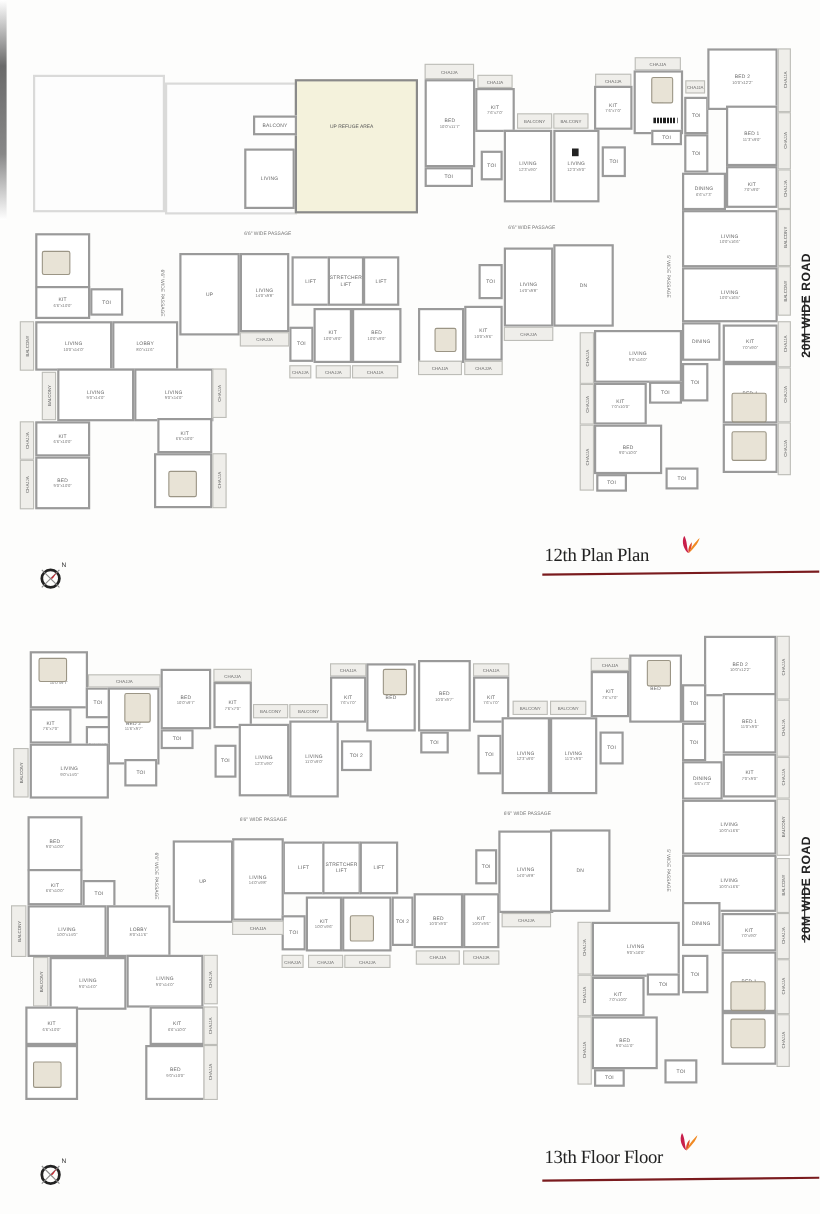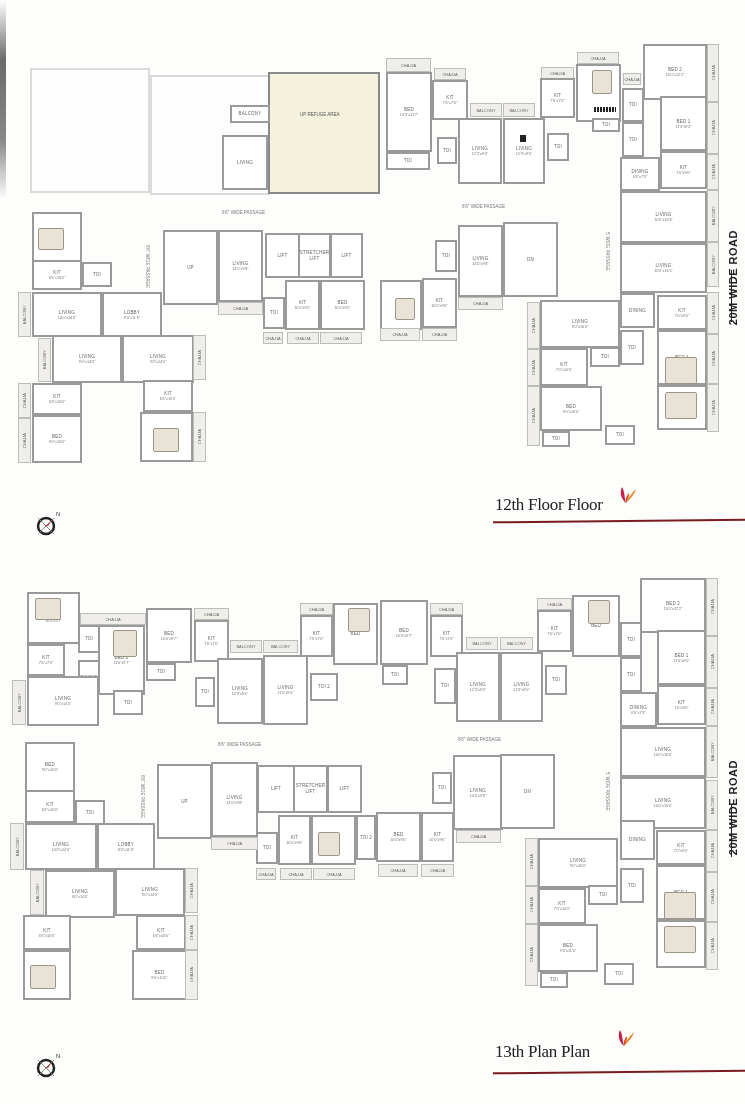--- a/index.html
+++ b/index.html
@@ -354,21 +354,21 @@
   <div class="compass" style="top:515px;">
     <svg width="22" height="22" viewBox="0 0 22 22">
         <circle cx="11" cy="11" r="8" fill="none" stroke="#222" stroke-width="2.5"></circle>
         <line x1="3" y1="19" x2="19" y2="3" stroke="#888" stroke-width="1"></line>
         <line x1="3" y1="3" x2="19" y2="19" stroke="#888" stroke-width="1"></line>
         <polygon points="11,11 17,5 13,11" fill="#c8202a"></polygon>
       </svg>
     <span class="n">N</span>
   </div>
 
-  <div class="title" style="top:495px;">12th Floor Floor</div>
+  <div class="title" style="top:495px;">12th Plan Plan</div>
   <div class="flame" style="left:616px;top:485px;">
     <svg viewBox="0 0 22 22" width="22" height="22">
         <path d="M6 2 C3 8 6 15 10 18 C8 12 9 7 6 2Z" fill="#c81e4a"></path>
         <path d="M10 18 C14 14 19 9 20 4 C16 8 13 11 10 18Z" fill="#f08a24"></path>
         <path d="M10 18 C9 14 11 10 13 8 C13 12 12 15 10 18Z" fill="#e04a2a"></path>
       </svg>
   </div>
   <div class="rule" style="top:520px;"></div>
 </div>
 
@@ -743,21 +743,21 @@
   <div class="compass" style="top:1057px;">
     <svg width="22" height="22" viewBox="0 0 22 22">
         <circle cx="11" cy="11" r="8" fill="none" stroke="#222" stroke-width="2.5"></circle>
         <line x1="3" y1="19" x2="19" y2="3" stroke="#888" stroke-width="1"></line>
         <line x1="3" y1="3" x2="19" y2="19" stroke="#888" stroke-width="1"></line>
         <polygon points="11,11 17,5 13,11" fill="#c8202a"></polygon>
       </svg>
     <span class="n">N</span>
   </div>
 
-  <div class="title" style="top:1042px;">13th Plan Plan</div>
+  <div class="title" style="top:1042px;">13th Floor Floor</div>
   <div class="flame" style="left:614px;top:1028px;">
     <svg viewBox="0 0 22 22" width="22" height="22">
         <path d="M6 2 C3 8 6 15 10 18 C8 12 9 7 6 2Z" fill="#c81e4a"></path>
         <path d="M10 18 C14 14 19 9 20 4 C16 8 13 11 10 18Z" fill="#f08a24"></path>
         <path d="M10 18 C9 14 11 10 13 8 C13 12 12 15 10 18Z" fill="#e04a2a"></path>
       </svg>
   </div>
   <div class="rule" style="top:1071px;"></div>
 </div>
 

